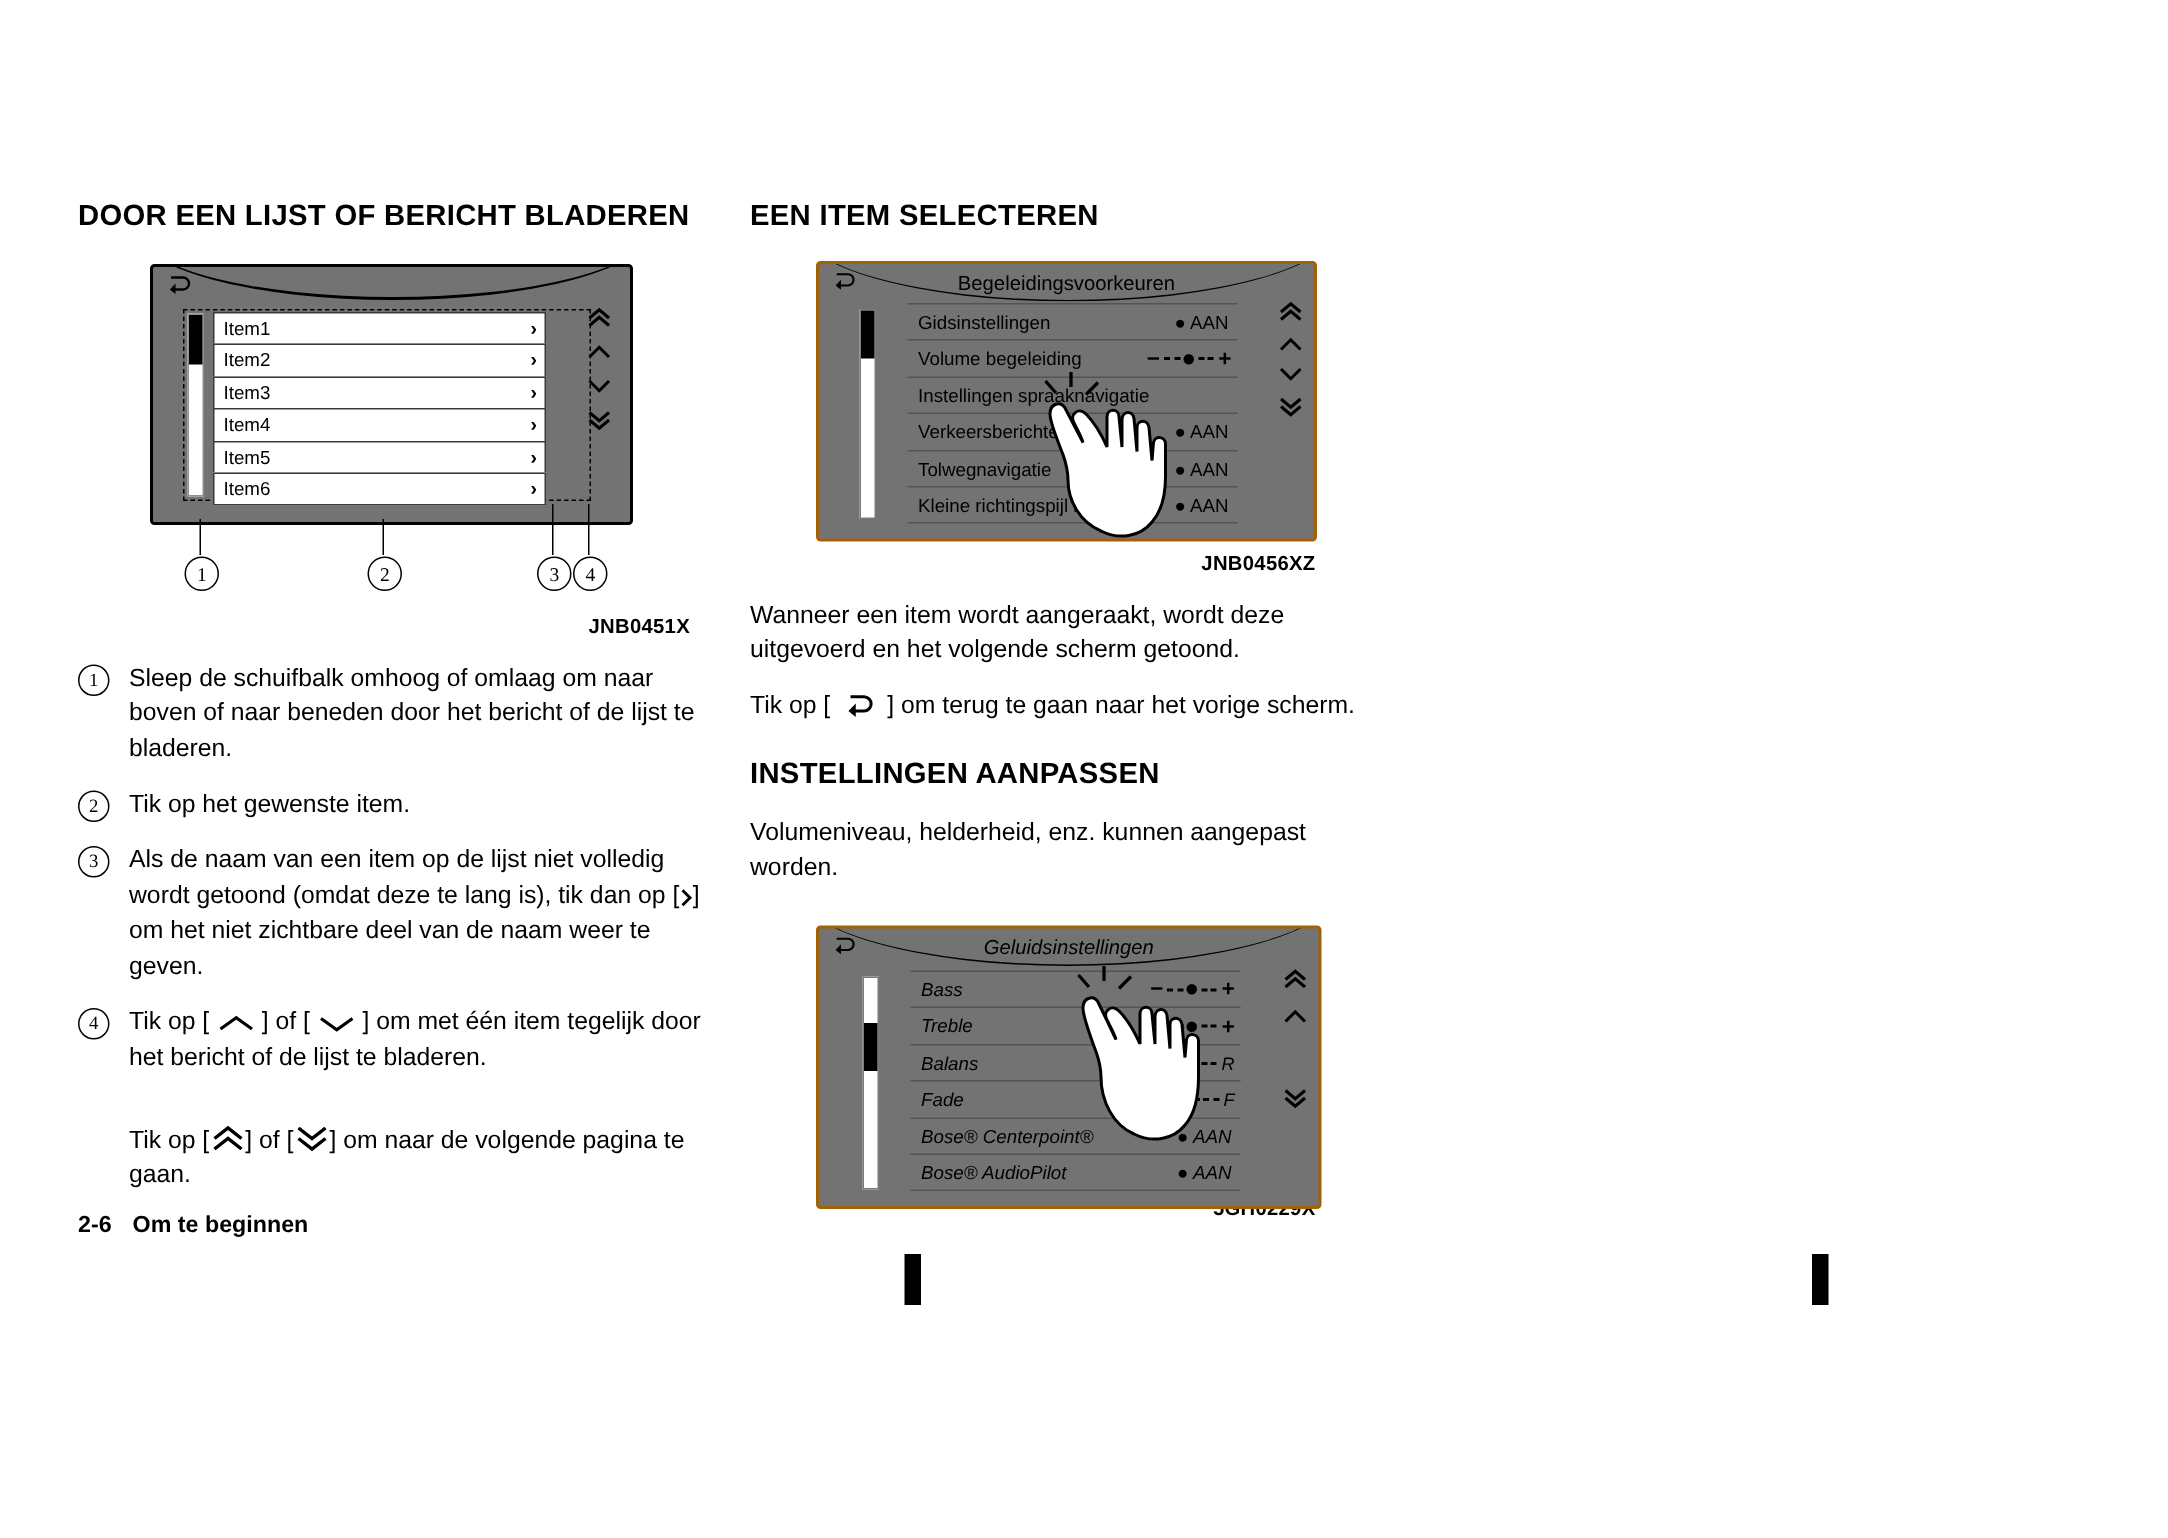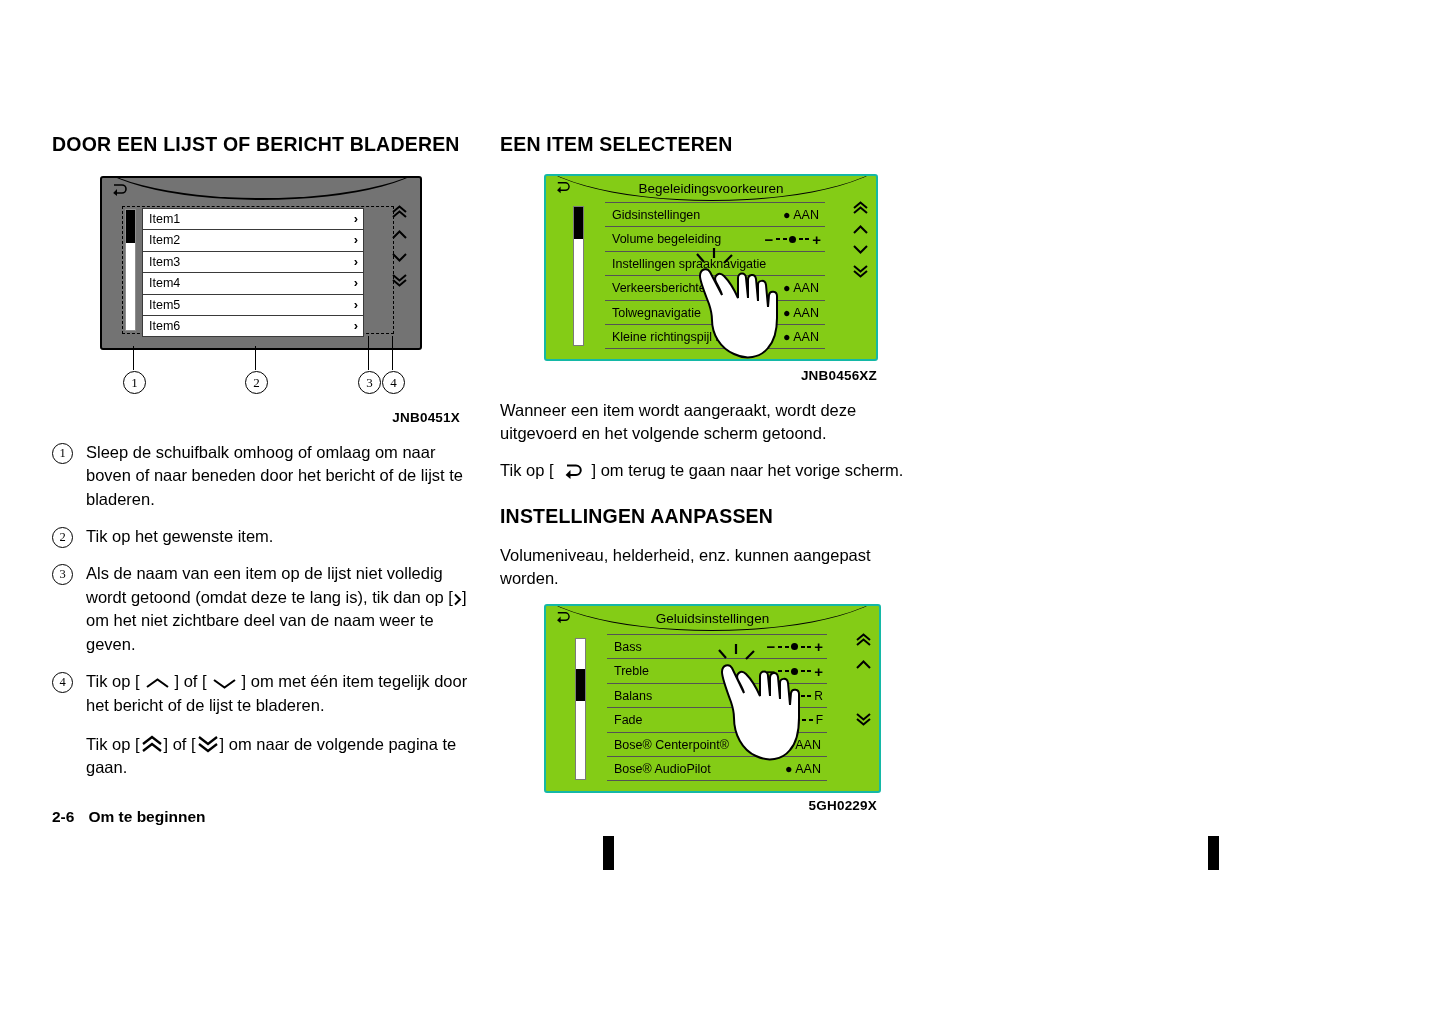--- a/index.html
+++ b/index.html
@@ -67,21 +67,21 @@
     border-radius: 50%;
     font-size: 12.5px;
     line-height: 19px;
     text-align: center;
     font-family: "Liberation Serif", serif;
   }
   .sub-para {
     padding-left: 34px;
     font-size: 16.5px;
     line-height: 1.42;
-    margin-top: 16px;
+    margin-top: 32px;
   }
 
   
   .gl {
     display: inline-block;
     vertical-align: -3px;
     line-height: 1;
   }
   .gl svg { display: block; }
 
@@ -189,22 +189,22 @@
     border-radius: 50%;
     font-size: 13px;
     line-height: 21px;
     text-align: center;
     font-family: "Liberation Serif", serif;
   }
 
   
   .fig-screen {
     position: relative;
-    border: 2px solid #14b8a6;
-    background: #84cc16;
+    border: 2px solid #a16207;
+    background: #737373;
     border-radius: 3px;
     overflow: hidden;
   }
   .fs-title {
     position: absolute;
     left: 0;
     top: 5px;
     width: 100%;
     text-align: center;
     font-size: 13.5px;
@@ -516,21 +516,21 @@
             <path d="M5 3.5 h9 a4.6 4.6 0 0 1 0 9.5 h-7" fill="none" stroke="#000" stroke-width="2"></path>
             <path d="M8.5 8 L3.6 13 L8.5 17 Z" fill="#000"></path>
           </svg></span><span>] om terug te gaan naar het vorige scherm.</span>
     </p>
 
     <h2 class="heading" style="margin-top:22px;">INSTELLINGEN AANPASSEN</h2>
 
     <p class="body">Volumeniveau, helderheid, enz. kunnen aangepast worden.</p>
 
     <div style="position:relative; width:333px; height:190px; margin:10px 0 0 44px;">
-      <div class="fig-screen" style="position:absolute; left:0; top:0; width:333px; height:185px;">
+      <div class="fig-screen" style="position:absolute; left:0; top:13px; width:333px; height:185px;font-style:italic;">
         <div class="fs-arc"></div>
         <div style="position:absolute; left:8px; top:4px;">
           <svg width="17" height="15" viewBox="0 0 18 16">
               <path d="M4 3 h8 a4 4 0 0 1 0 8 h-6" fill="none" stroke="#000" stroke-width="1.5"></path>
               <path d="M7 7 L3.2 11 L7 14 Z" fill="#000"></path>
             </svg>
         </div>
         <div class="fs-title">Geluidsinstellingen</div>
 
         <div class="fs-scroll" style="top:32px; height:142px; left:29px;">

